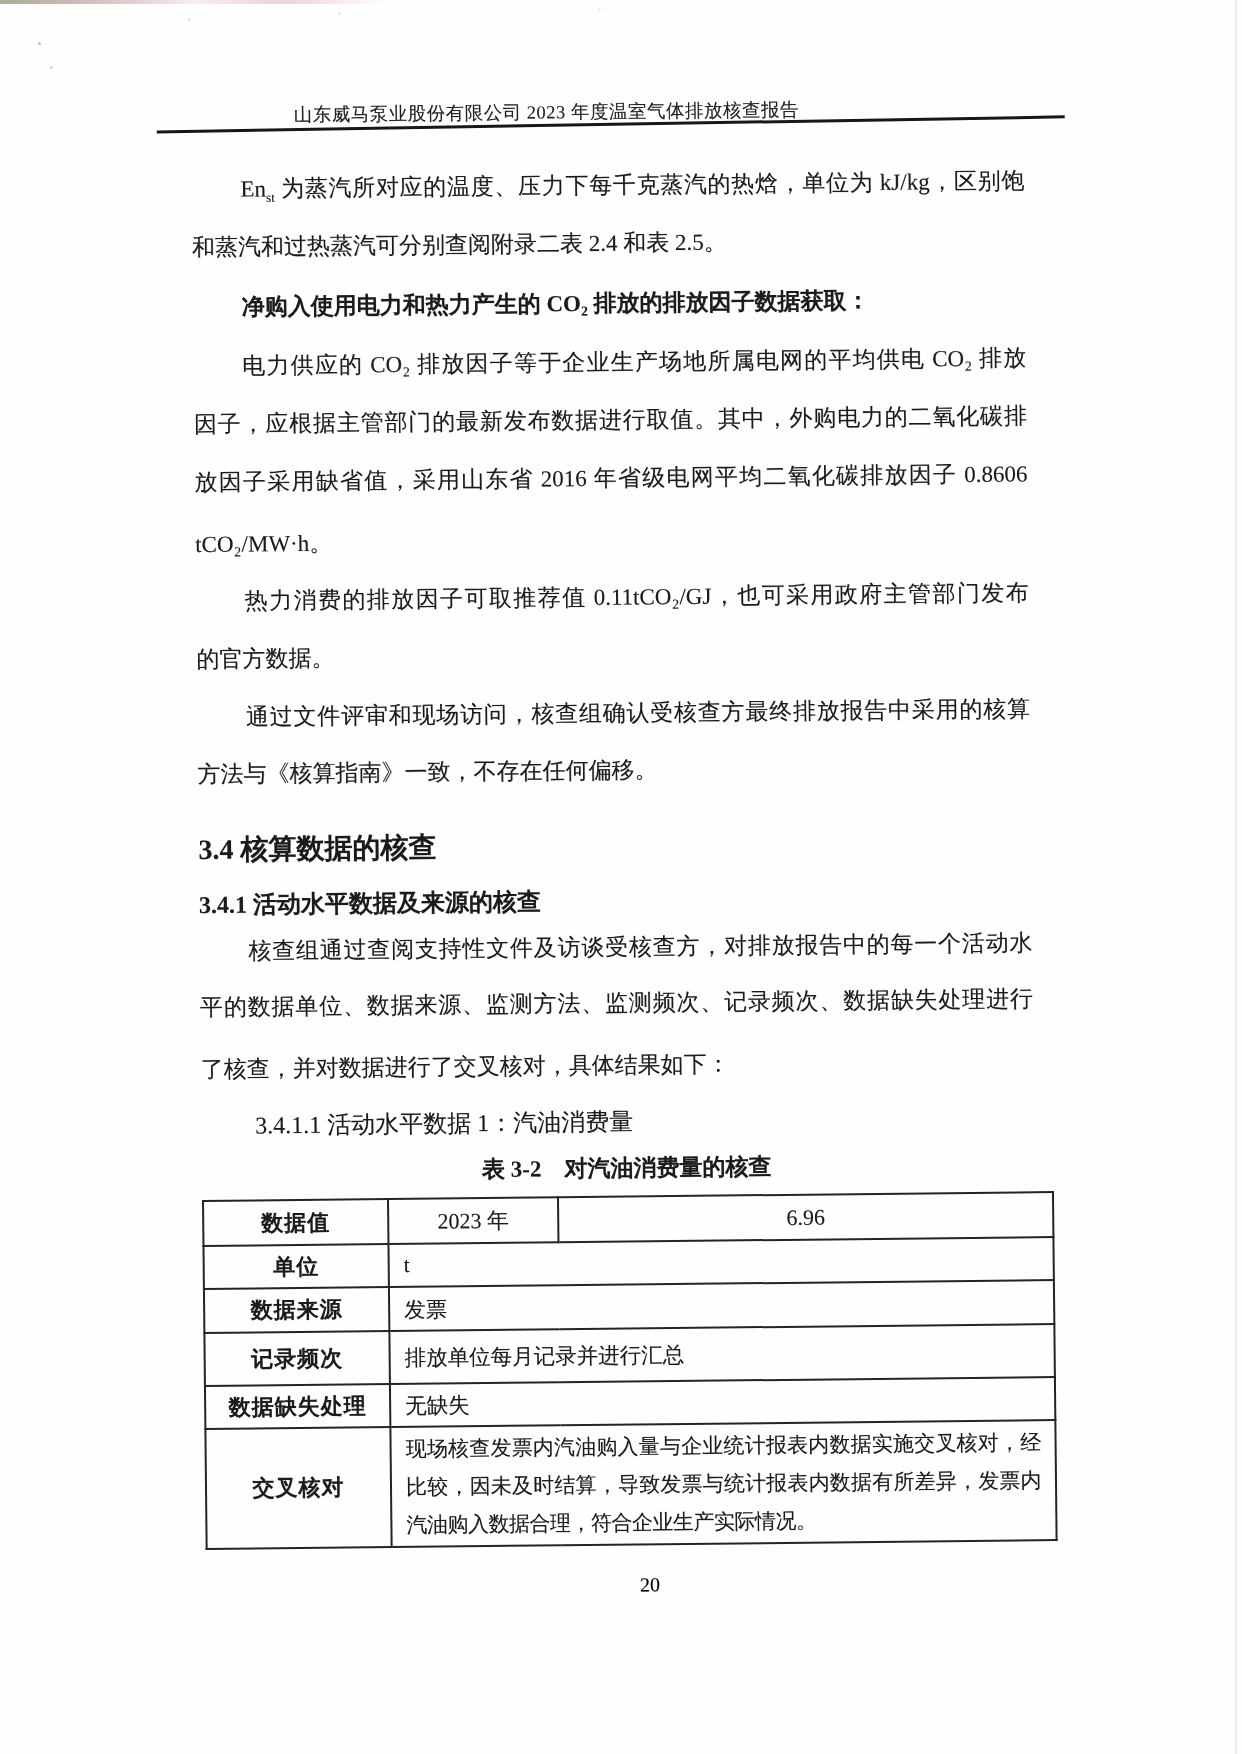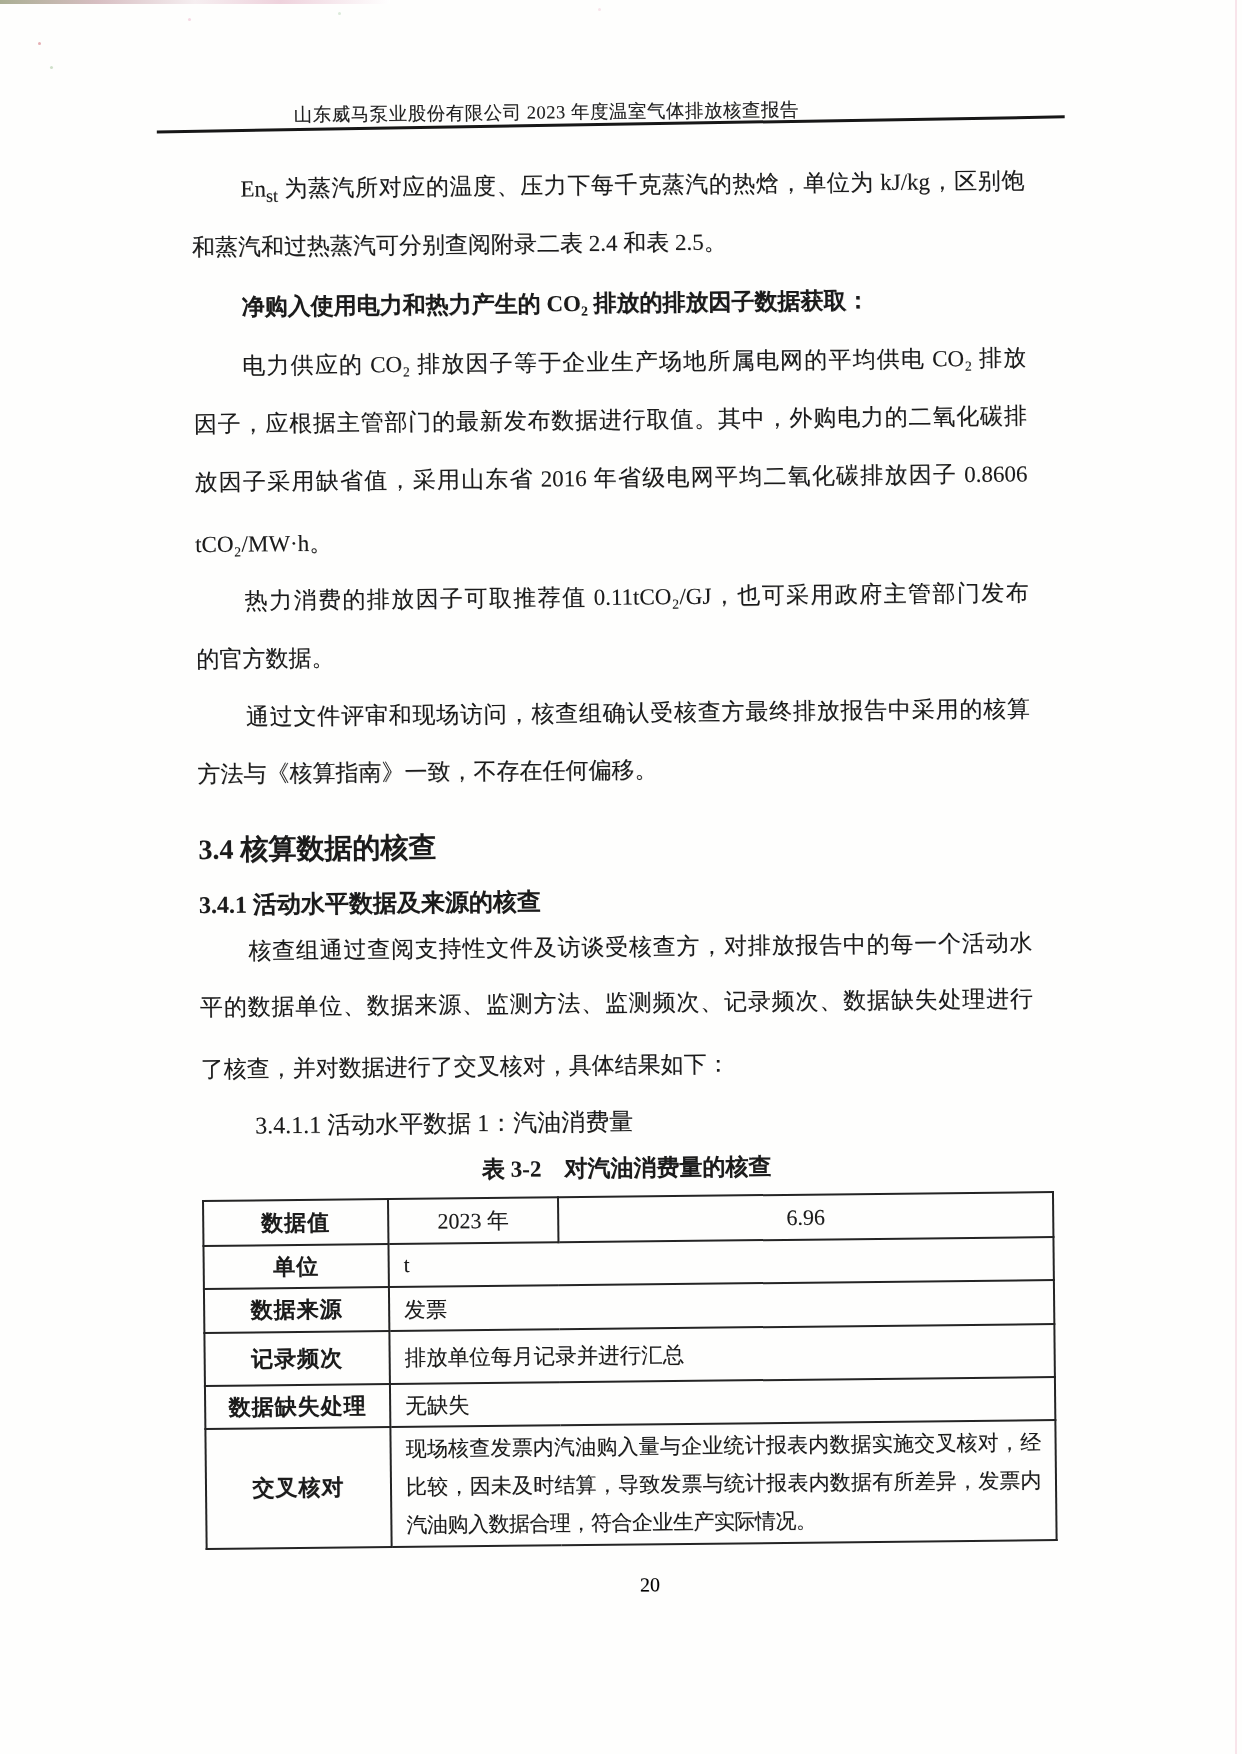--- a/index.html
+++ b/index.html
@@ -22,21 +22,21 @@
     position:absolute; left:168px; top:130px; width:908px; height:3px;
     background:#171717; transform:rotate(-0.35deg); transform-origin:left center;
   }
   .line {
     position:absolute; left:202px; width:833px; height:36px; line-height:36px;
     font-size:23px; text-align:justify; text-align-last:justify; overflow:visible;
   }
   .line.short { text-align:left; text-align-last:left; white-space:nowrap; }
   .line.indent { padding-left:49px; width:784px; }
   .line.bold { font-weight:bold; }
-  .line sub { font-size:18px; line-height:0; }
+  .line sub { font-size:13px; line-height:0; }
   .h34 {
     position:absolute; left:202px; top:831px; font-size:28px; font-weight:bold; white-space:nowrap;
   }
   .h341 {
     position:absolute; left:202px; top:889px; font-size:24px; font-weight:bold; white-space:nowrap;
   }
   .h3411 {
     position:absolute; left:256px; top:1110px; font-size:24px; white-space:nowrap;
   }
   .tbl-caption {

